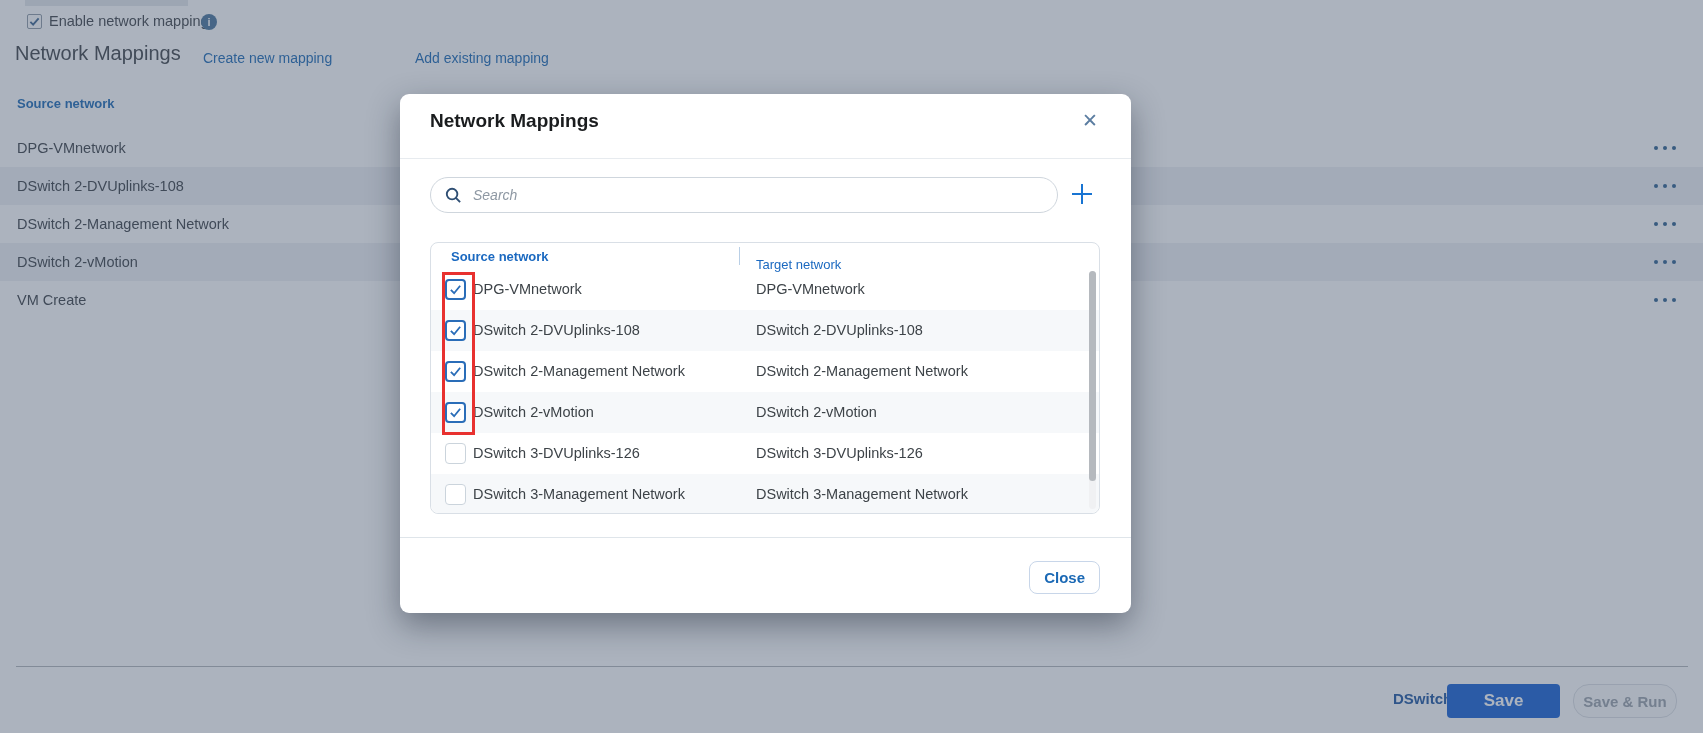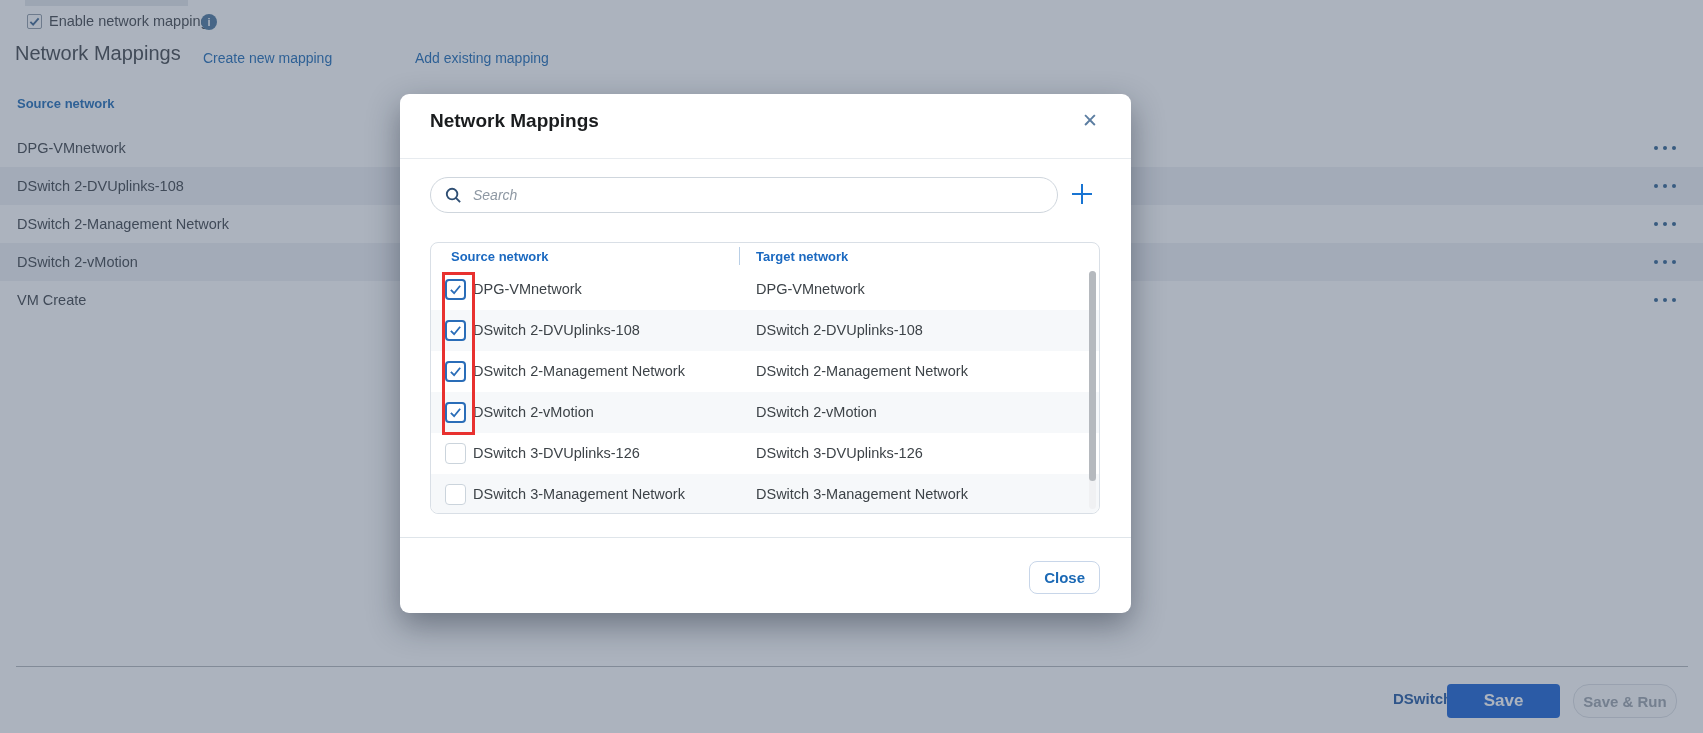--- a/index.html
+++ b/index.html
@@ -56,21 +56,21 @@
                 font-size:14px;color:#3b4046;}
   .search-input::placeholder{font-style:italic;color:#8e98a3;}
   .plus-btn{position:absolute;left:668px;top:86px;width:28px;height:28px;display:flex;
             align-items:center;justify-content:center;cursor:pointer;}
 
   .mtable{position:absolute;left:30px;top:148px;width:670px;height:272px;border:1px solid #d9dfe6;
           border-radius:8px;background:#fff;}
   .mtable-inner{position:absolute;inset:0;border-radius:8px;overflow:hidden;}
   .mhead{position:relative;height:26px;}
   .mhead .h-src{position:absolute;left:20px;top:6px;font-size:13px;font-weight:700;color:var(--header_blue);}
-  .mhead .h-tgt{position:absolute;left:325px;top:6px;font-size:13px;font-weight:700;color:var(--header_blue);}
+  .mhead .h-tgt{position:absolute;left:325px;top:14px;font-size:13px;font-weight:400;color:var(--header_blue);}
   .mhead .vline{position:absolute;left:308px;top:4px;width:1px;height:18px;background:#b9cfe6;}
   .mrow{position:relative;height:41px;}
   .mrow.striped{background:#f6f8fa;}
   .cb-lg{position:absolute;left:14px;top:10px;width:21px;height:21px;border-radius:4px;background:#fff;
          border:1.5px solid #cbd4dc;display:flex;align-items:center;justify-content:center;}
   .cb-lg svg{display:none;}
   .cb-lg.checked{border:2px solid var(--checkbox_blue);}
   .cb-lg.checked svg{display:block;}
   .mrow .c-src{position:absolute;left:42px;top:12px;font-size:14.5px;color:#3d4348;}
   .mrow .c-tgt{position:absolute;left:325px;top:12px;font-size:14.5px;color:#3d4348;}

